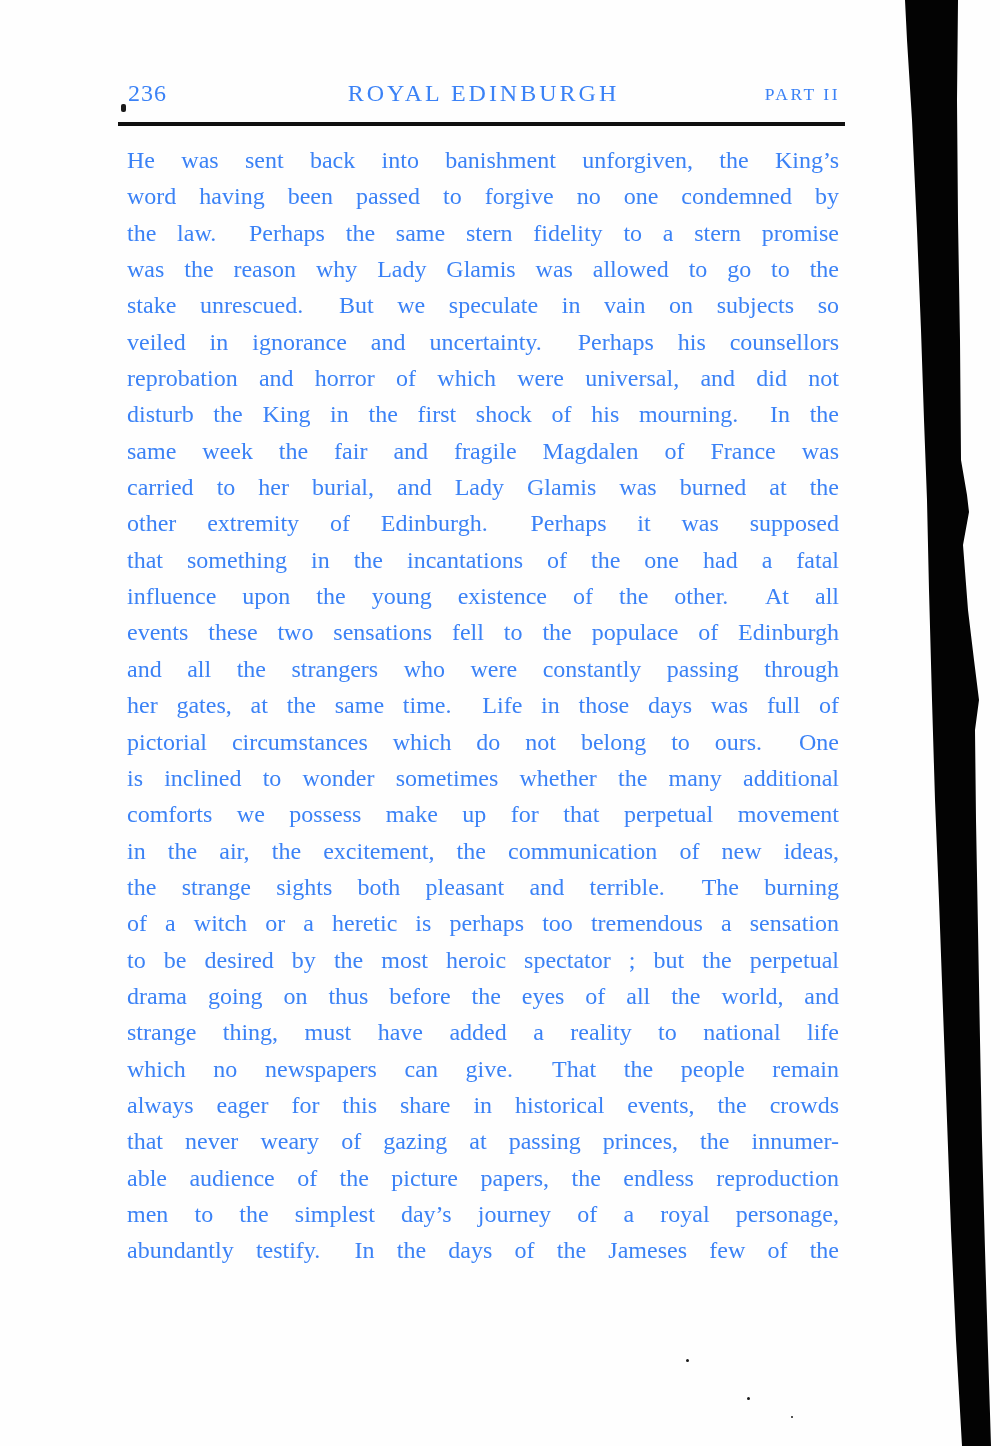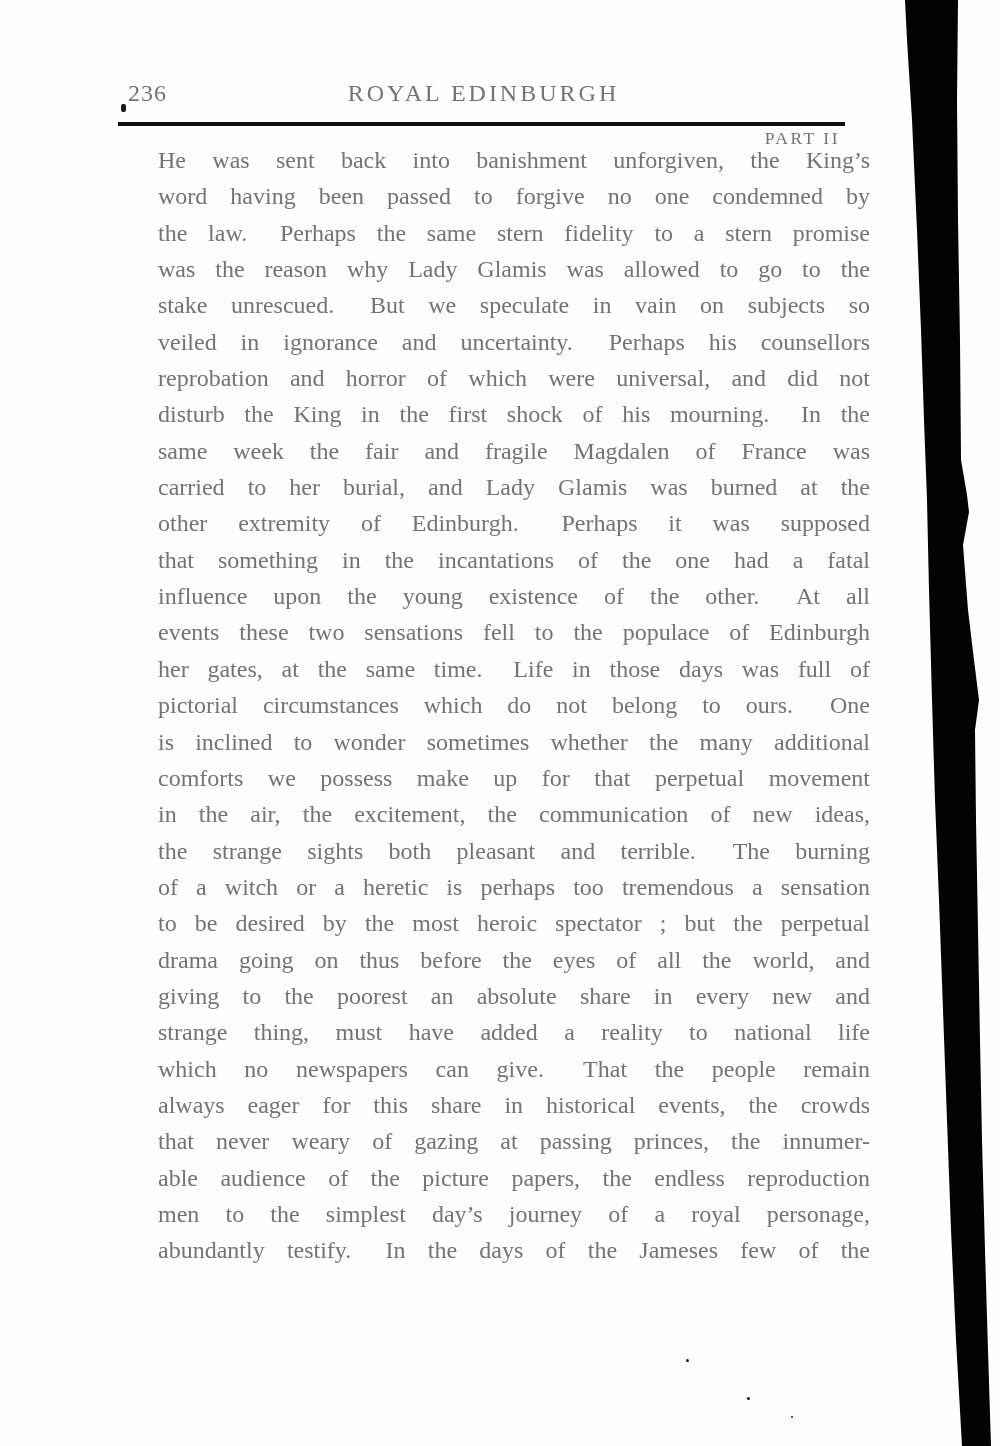--- a/index.html
+++ b/index.html
@@ -7,21 +7,21 @@
     padding: 0;
     background: #ffffff;
   }
   .page {
     position: relative;
     width: 1000px;
     height: 1446px;
     background: #fefefe;
     overflow: hidden;
     font-family: "Liberation Serif", "DejaVu Serif", serif;
-    color: #737373;
+    color: #3b82f6;
   }
   .header {
     position: absolute;
     left: 127px;
     top: 80px;
     width: 713px;
     height: 30px;
   }
   .page-number {
     position: absolute;
@@ -39,39 +39,37 @@
     letter-spacing: 3px;
     white-space: nowrap;
   }
   .part-label {
     position: absolute;
     right: 0;
     top: 4px;
     font-size: 17.5px;
     letter-spacing: 2.5px;
     white-space: nowrap;
-    margin-top: 44px;
   }
   .header-rule {
     position: absolute;
     left: 118px;
     top: 122px;
     width: 727px;
     height: 3px;
     background: #101010;
     border-bottom: 1px solid rgba(10,10,10,0.45);
   }
   .body-text {
     position: absolute;
     left: 127px;
     top: 142px;
     width: 712px;
     font-size: 24px;
     line-height: 36.35px;
-    margin-left: 31px;
   }
   .text-line {
     text-align: justify;
     text-align-last: justify;
     text-justify: inter-word;
     height: 36.35px;
     white-space: normal;
     overflow: visible;
   }
   .gutter-band {
@@ -113,30 +111,30 @@
       <div class="text-line">stake unrescued.  But we speculate in vain on subjects so</div>
       <div class="text-line">veiled in ignorance and uncertainty.  Perhaps his counsellors</div>
       <div class="text-line">reprobation and horror of which were universal, and did not</div>
       <div class="text-line">disturb the King in the first shock of his mourning.  In the</div>
       <div class="text-line">same week the fair and fragile Magdalen of France was</div>
       <div class="text-line">carried to her burial, and Lady Glamis was burned at the</div>
       <div class="text-line">other extremity of Edinburgh.  Perhaps it was supposed</div>
       <div class="text-line">that something in the incantations of the one had a fatal</div>
       <div class="text-line">influence upon the young existence of the other.  At all</div>
       <div class="text-line">events these two sensations fell to the populace of Edinburgh</div>
+      <div class="text-line">and all the strangers who were constantly passing through</div>
       <div class="text-line">her gates, at the same time.  Life in those days was full of</div>
       <div class="text-line">pictorial circumstances which do not belong to ours.  One</div>
       <div class="text-line">is inclined to wonder sometimes whether the many additional</div>
       <div class="text-line">comforts we possess make up for that perpetual movement</div>
       <div class="text-line">in the air, the excitement, the communication of new ideas,</div>
       <div class="text-line">the strange sights both pleasant and terrible.  The burning</div>
       <div class="text-line">of a witch or a heretic is perhaps too tremendous a sensation</div>
       <div class="text-line">to be desired by the most heroic spectator ; but the perpetual</div>
       <div class="text-line">drama going on thus before the eyes of all the world, and</div>
-      <div class="text-line">giving to the poorest an absolute share in every new and</div>
       <div class="text-line">strange thing, must have added a reality to national life</div>
       <div class="text-line">which no newspapers can give.  That the people remain</div>
       <div class="text-line">always eager for this share in historical events, the crowds</div>
       <div class="text-line">that never weary of gazing at passing princes, the innumer-</div>
       <div class="text-line">able audience of the picture papers, the endless reproduction</div>
       <div class="text-line">men to the simplest day’s journey of a royal personage,</div>
       <div class="text-line">abundantly testify.  In the days of the Jameses few of the</div>
     </main>
 
   <svg class="gutter-band" viewBox="900 0 100 1446" width="100" height="1446" preserveAspectRatio="none">

